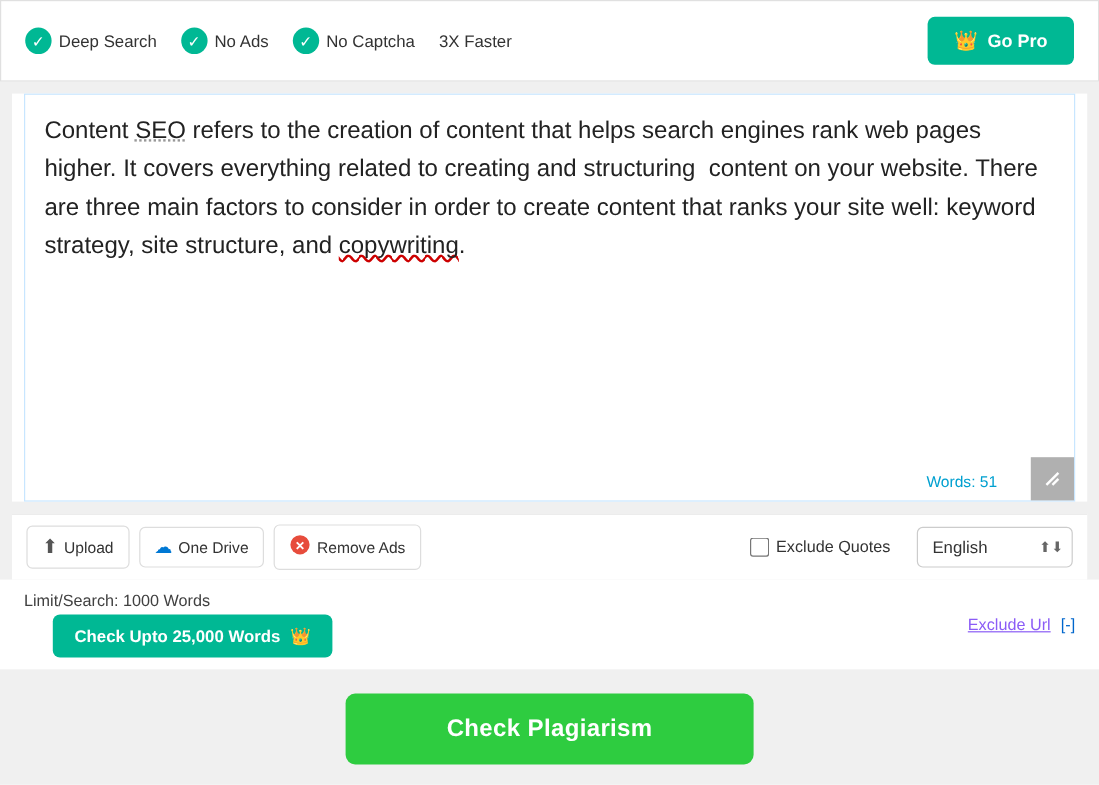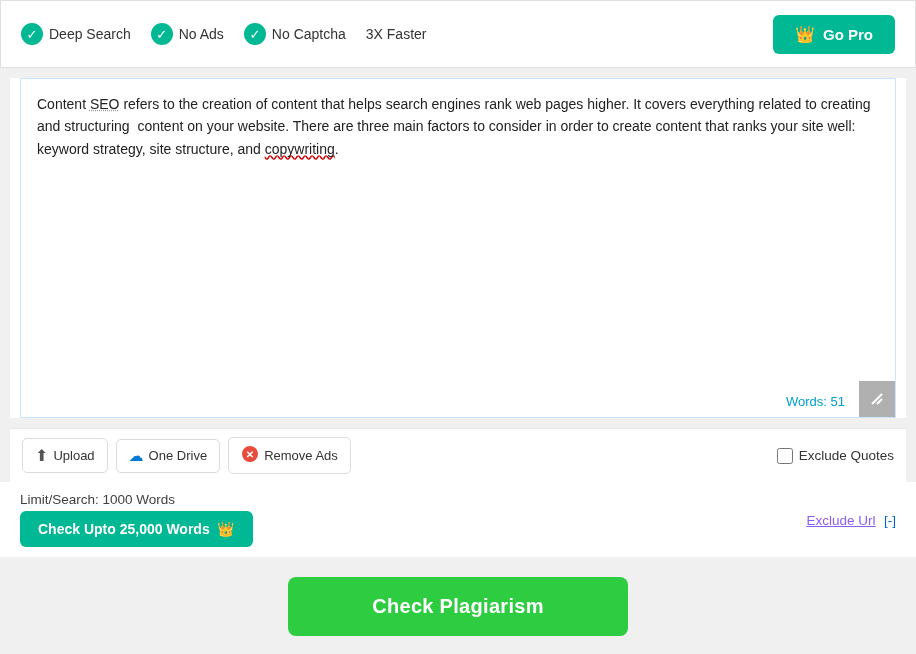--- a/index.html
+++ b/index.html
@@ -69,38 +69,38 @@
     .text-area-wrapper {
       border: 1px solid #c8e6ff;
       background: #fff;
       position: relative;
       margin: 10px;
       min-height: 340px;
     }
 
     .text-content {
       padding: 14px 16px;
-      font-size: 14px;
+      font-size: 20px;
       line-height: 1.6;
       color: #222;
     }
 
     .text-content .seo-underline {
       text-decoration: underline dotted #999;
     }
 
     .text-content .copy-underline {
       text-decoration: underline wavy #cc0000;
       text-decoration-skip-ink: none;
     }
 
     .words-count {
       position: absolute;
       bottom: 8px;
-      right: 50px;
+      right: 64px;
       color: #00a0d0;
       font-size: 13px;
     }
 
     .corner-icon {
       position: absolute;
       bottom: 0;
       right: 0;
       width: 36px;
       height: 36px;
@@ -202,20 +202,21 @@
       border: none;
       border-radius: 6px;
       padding: 10px 18px;
       font-size: 14px;
       font-weight: bold;
       cursor: pointer;
       display: flex;
       align-items: center;
       gap: 8px;
       margin-top: 4px;
+      margin-left: 24px;
     }
 
     .check-plagiarism-section {
       display: flex;
       justify-content: center;
       padding: 20px 0 10px 0;
       background: #f0f0f0;
     }
 
     .check-plagiarism-btn {
@@ -289,20 +290,30 @@
       </svg>
     </span>
     <span>Remove Ads</span>
   </button>
 
   <div class="exclude-quotes">
     <input type="checkbox" id="eq" style="">
     <label for="eq">Exclude Quotes</label>
   </div>
 
+  <div class="language-select-wrapper">
+    <select class="language-select">
+      <option>English</option>
+      <option>French</option>
+      <option>Spanish</option>
+      <option>German</option>
+      <option>Arabic</option>
+    </select>
+    <span class="select-arrow">⬆⬇</span>
+  </div>
 </div>
 
 <div class="bottom-bar">
   <div>
     <div class="limit-text">Limit/Search: 1000 Words</div>
     <button class="check-words-btn">
       <span>Check Upto 25,000 Words</span>
       <span>👑</span>
     </button>
   </div>

